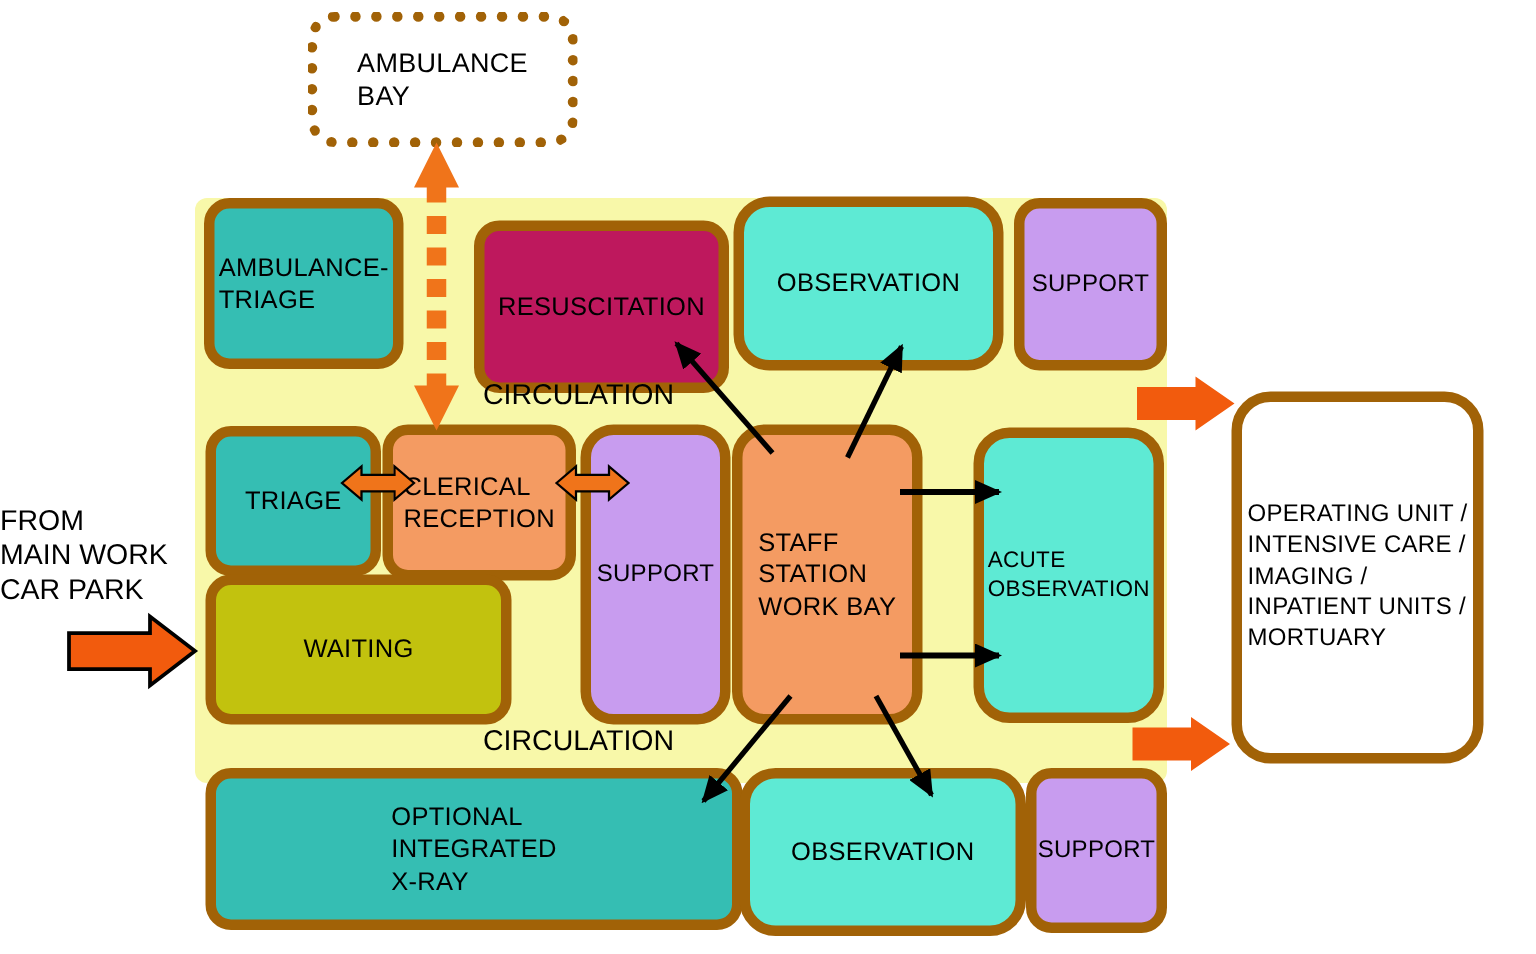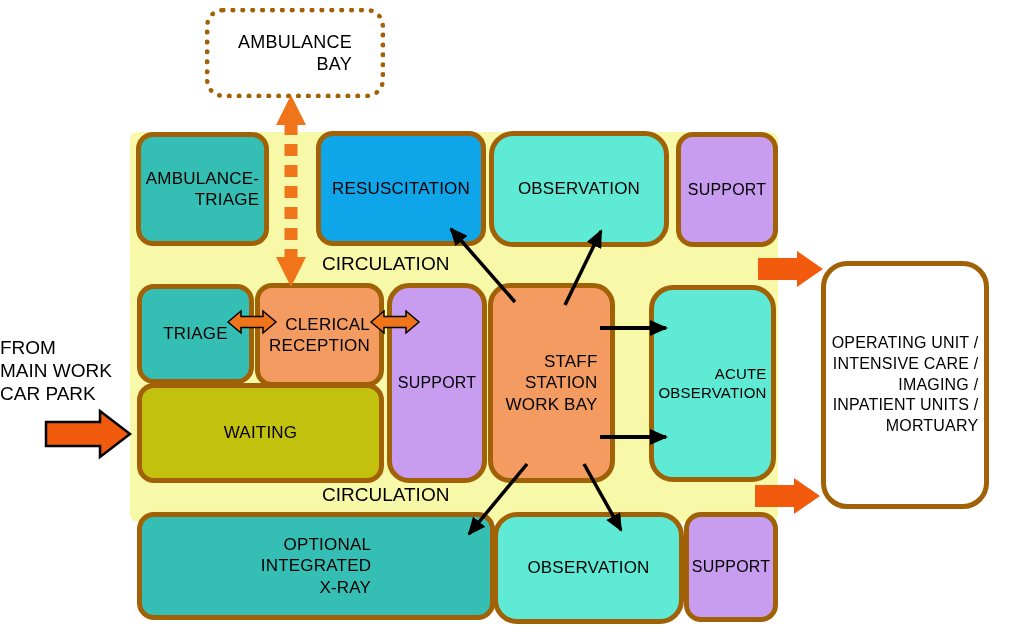--- a/index.html
+++ b/index.html
@@ -6,28 +6,28 @@
   .stage{
     position:relative;width:1024px;height:636px;background:#fff;overflow:hidden;
     font-family:"Liberation Sans","DejaVu Sans",sans-serif;color:#000;
   }
   .band{
     position:absolute;left:130px;top:132px;width:648px;height:390px;
     background:#F8F8A9;border-radius:8px;z-index:1;
   }
   .box{
     position:absolute;z-index:2;box-sizing:border-box;
-    border:5px solid #a16207;border-radius:17px;
+    border:7px solid #a16207;border-radius:17px;
     display:flex;align-items:center;justify-content:center;
-    text-align:right;white-space:pre-line;
+    text-align:left;white-space:pre-line;
     font-size:17px;line-height:1.25;letter-spacing:.2px;
   }
   .tall{border-radius:22px;}
   .teal{background:#35BEB3;}
-  .green{background:#0ea5e9;}
+  .green{background:#be185d;margin-top:16px;}
   .cyan{background:#5eead4;border-radius:24px;}
   .purple{background:#C89CEF;}
   .orangebox{background:#F49B62;}
   .olive{background:#C2C20E;}
   .whitebox{background:#FFFFFF;}
   .dotted{border-style:dotted;border-radius:18px;font-size:18px;}
   .lbl{
     position:absolute;z-index:3;text-align:left;white-space:pre-line;
     font-size:19px;line-height:1.2;
   }
@@ -58,21 +58,21 @@
 
   <div class="box teal" style="left:137px;top:284px;width:117px;height:100px">TRIAGE</div>
   <div class="box orangebox" style="left:255px;top:283px;width:129px;height:104px">CLERICAL
 RECEPTION</div>
   <div class="box purple tall" style="left:387px;top:283px;width:100px;height:200px;font-size:16px">SUPPORT</div>
   <div class="box orangebox tall" style="left:488px;top:283px;width:127px;height:200px">STAFF
 STATION
 WORK BAY</div>
   <div class="box cyan tall" style="left:649px;top:285px;width:127px;height:197px;font-size:15px">ACUTE
 OBSERVATION</div>
-  <div class="box olive" style="left:137px;top:383px;width:247px;height:100px">WAITING</div>
+  <div class="box olive" style="left:137px;top:383px;width:204px;height:100px">WAITING</div>
 
   <div class="box teal" style="left:137px;top:512px;width:358px;height:108px">OPTIONAL
 INTEGRATED
 X-RAY</div>
   <div class="box cyan" style="left:493px;top:512px;width:191px;height:112px">OBSERVATION</div>
   <div class="box purple" style="left:684px;top:512px;width:94px;height:110px;font-size:16px">SUPPORT</div>
 
   <div class="box whitebox" style="left:821px;top:261px;width:168px;height:248px;border-radius:26px;font-size:16px;line-height:1.3">OPERATING UNIT /
 INTENSIVE CARE /
 IMAGING /

